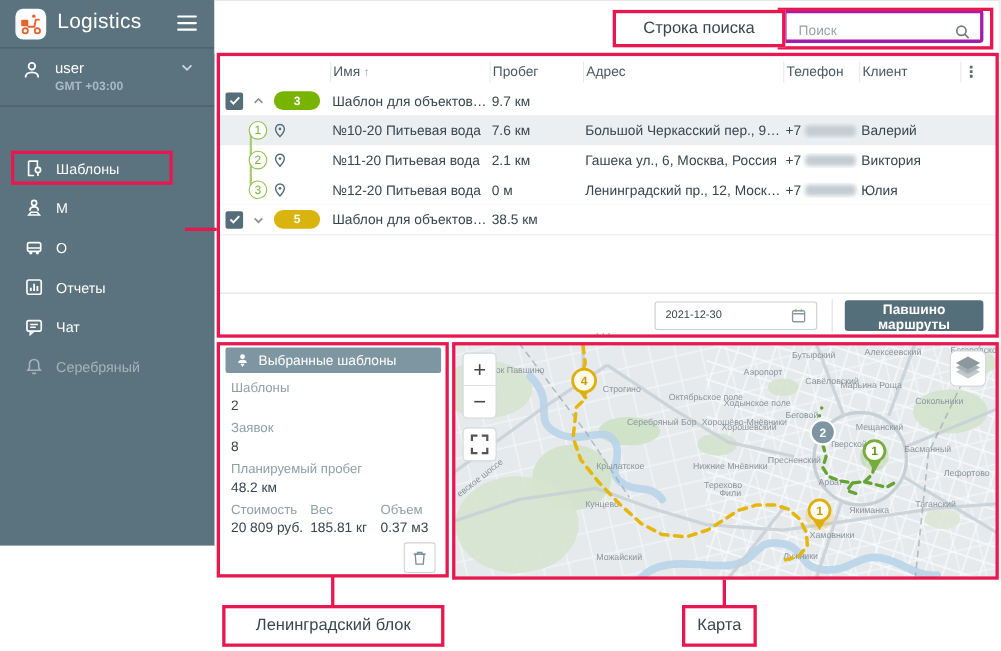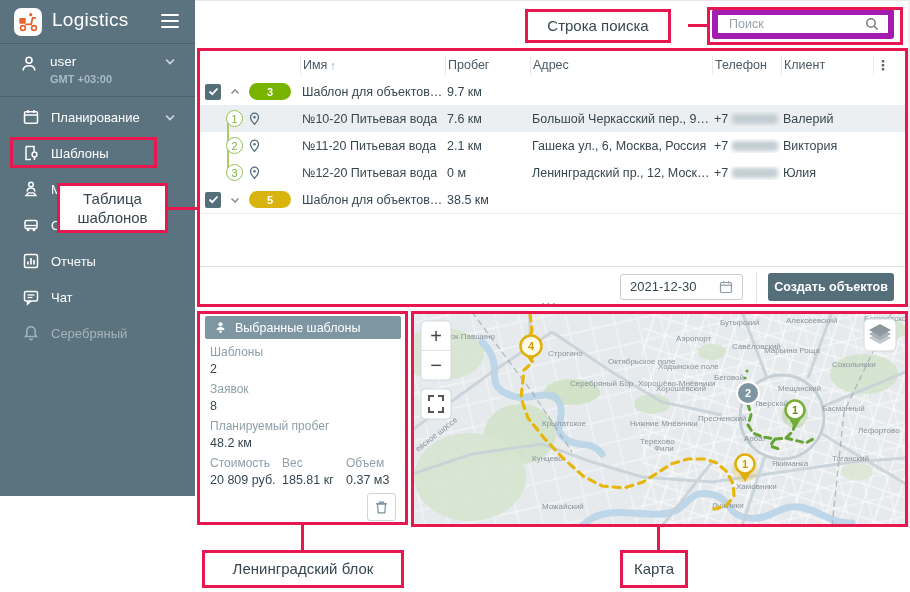--- a/index.html
+++ b/index.html
@@ -18,21 +18,21 @@
   .sb-user .uname{position:absolute;left:50px;top:11px;color:#fff;font-size:13.5px;}
   .sb-user .tz{position:absolute;left:50px;top:30px;color:#a9bbc4;font-size:11px;font-weight:bold;}
   .sb-item{position:absolute;left:0;width:195px;height:36px;display:flex;align-items:center;cursor:pointer;}
   .sb-item .ic{width:18px;height:18px;margin-left:22px;flex:0 0 auto;}
   .sb-item .lbl{margin-left:11px;color:#fff;font-size:13px;white-space:nowrap;}
   .sb-item.dim .lbl{color:rgba(255,255,255,.45);}
   .chev-r{position:absolute;right:20px;}
 
   
   .topbar{position:absolute;left:195px;top:0;width:715px;height:48px;background:#fff;border-top:1px solid #e8e8e8;}
-  .search{position:absolute;left:712px;top:9px;width:182px;height:30px;border:6px solid #a21caf;border-radius:3px;display:flex;align-items:center;padding:0 9px;box-sizing:border-box;background:#fff;}
+  .search{position:absolute;left:712px;top:9px;width:182px;height:30px;border:3px solid #a21caf;border-radius:3px;display:flex;align-items:flex-end;padding:0 9px;box-sizing:border-box;background:#fff;}
   .search input{border:0;outline:0;flex:1;font-size:12.5px;color:#333;font-family:inherit;background:transparent;min-width:0;}
   .search input::placeholder{color:#9aa3a8;}
 
   
   .grid7{display:grid;grid-template-columns:103px 145px 85px 182px 69px 92px 34px;align-items:center;}
   .thead{position:absolute;left:197px;top:51px;width:710px;height:29px;background:#fff;color:#4a5a63;font-size:12.5px;border-bottom:1px solid #e4e4e4;}
   .thead .c{border-left:1px solid #e9e9e9;height:19px;line-height:19px;}
   .thead .c.first{border-left:none;}
   .trow{position:absolute;left:197px;width:710px;height:27px;background:#fff;font-size:12.5px;color:#37474f;border-bottom:1px solid #ededed;}
   .trow.hl{background:#eceff1;}
@@ -41,21 +41,21 @@
   .cbx{width:16px;height:16px;background:#546e7a;border-radius:2px;display:flex;align-items:center;justify-content:center;flex:0 0 auto;cursor:pointer;}
   .rchev{width:10px;height:10px;margin-left:9px;flex:0 0 auto;cursor:pointer;}
   .badge{width:42px;height:17px;border-radius:9px;color:#fff;font-size:11px;font-weight:bold;display:flex;align-items:center;justify-content:center;margin-left:9px;flex:0 0 auto;}
   .ordnum{width:17px;height:17px;border:1.5px solid #94c14d;border-radius:50%;background:#fff;color:#7cb342;font-size:11px;display:flex;align-items:center;justify-content:center;margin-left:21px;flex:0 0 auto;position:relative;z-index:2;box-sizing:border-box;}
   .ordpin{margin-left:6px;flex:0 0 auto;position:relative;z-index:2;}
   .order-line{position:absolute;left:227px;top:118px;width:2px;height:55px;background:#a6cc6b;z-index:1;}
   .blur-blob{display:inline-block;width:46px;height:10px;background:#c2ccd2;border-radius:3px;filter:blur(2px);vertical-align:middle;margin-left:4px;}
   .sort{color:#8fa0a8;font-size:11px;margin-left:3px;}
   .kebab{color:#5f6b72;font-size:14px;font-weight:bold;letter-spacing:0;text-align:center;width:100%;cursor:pointer;}
   .tfoot{position:absolute;left:197px;top:266px;width:710px;height:39px;background:#fff;border-top:1px solid #e2e2e2;display:flex;align-items:center;justify-content:flex-end;}
-  .datebox{width:123px;height:26px;border:1px solid #c9ced1;border-radius:3px;display:flex;align-items:center;padding:10px 9px;box-sizing:border-box;font-size:13px;color:#37474f;cursor:pointer;background:#fff;}
+  .datebox{width:148px;height:26px;border:1px solid #c9ced1;border-radius:3px;display:flex;align-items:center;padding:10px 9px;box-sizing:border-box;font-size:10px;color:#37474f;cursor:pointer;background:#fff;}
   .datebox svg{margin-left:auto;}
   .vdiv{width:1px;height:30px;background:#e0e0e0;margin:0 11px 0 13px;}
   .btn-create{width:126px;height:28px;background:#546e7a;border:none;border-radius:3px;color:#fff;font-size:12.5px;font-weight:bold;margin-right:13px;cursor:pointer;font-family:inherit;}
   .splitter{position:absolute;left:540px;top:299px;width:18px;height:10px;color:#8d8d8d;font-size:13px;line-height:8px;text-align:center;letter-spacing:1px;z-index:60;cursor:row-resize;}
 
   
   .info{position:absolute;left:199px;top:312px;width:208px;height:212px;background:#fff;}
   .info-head{position:absolute;left:6px;top:4px;width:196px;height:23px;background:#7e96a2;border-radius:2px;display:flex;align-items:center;color:#fff;font-size:12.5px;}
   .info-head svg{margin:0 7px 0 8px;}
   .stat{position:absolute;left:11px;width:190px;}
@@ -104,32 +104,20 @@
         <circle cx="9" cy="5.2" r="3" fill="none" stroke="#fff" stroke-width="1.6"></circle>
         <path d="M3.2 15.5 c0-3.2 2.6-4.8 5.8-4.8 s5.8 1.6 5.8 4.8" fill="none" stroke="#fff" stroke-width="1.6"></path>
       </svg>
       <div class="uname">user</div>
       <svg class="abs" style="right:20px;top:15px" width="10" height="7" viewBox="0 0 10 7">
         <polyline points="1,1.5 5,5.5 9,1.5" fill="none" stroke="#cfdae0" stroke-width="1.6"></polyline>
       </svg>
       <div class="tz">GMT +03:00</div>
     </div>
 
-    <div class="sb-item" style="top:99px">
-      <svg class="ic" viewBox="0 0 18 18">
-        <rect x="2.5" y="3.8" width="13" height="11.5" rx="1.4" fill="none" stroke="#fff" stroke-width="1.5"></rect>
-        <line x1="2.5" y1="7" x2="15.5" y2="7" stroke="#fff" stroke-width="1.5"></line>
-        <line x1="6" y1="2" x2="6" y2="5" stroke="#fff" stroke-width="1.5"></line>
-        <line x1="12" y1="2" x2="12" y2="5" stroke="#fff" stroke-width="1.5"></line>
-      </svg>
-      <span class="lbl">Планирование</span>
-      <svg class="chev-r" width="10" height="7" viewBox="0 0 10 7">
-        <polyline points="1,1.5 5,5.5 9,1.5" fill="none" stroke="#cfdae0" stroke-width="1.6"></polyline>
-      </svg>
-    </div>
 
     <div class="sb-item" style="top:135px">
       <svg class="ic" viewBox="0 0 18 18">
         <path d="M4 2.5 h8 v5" fill="none" stroke="#fff" stroke-width="1.5"></path>
         <path d="M4 2.5 v13 h5" fill="none" stroke="#fff" stroke-width="1.5"></path>
         <circle cx="12.5" cy="10.5" r="2.4" fill="none" stroke="#fff" stroke-width="1.5"></circle>
         <line x1="12.5" y1="12.9" x2="12.5" y2="16" stroke="#fff" stroke-width="1.5"></line>
       </svg>
       <span class="lbl">Шаблоны</span>
     </div>
@@ -295,21 +283,21 @@
     <div class="datebox">
       <span>2021-12-30</span>
       <svg width="14" height="14" viewBox="0 0 14 14">
         <rect x="1.5" y="2.5" width="11" height="10" rx="1.2" fill="none" stroke="#8c99a0" stroke-width="1.2"></rect>
         <line x1="1.5" y1="5.2" x2="12.5" y2="5.2" stroke="#8c99a0" stroke-width="1.2"></line>
         <line x1="4.5" y1="1.2" x2="4.5" y2="3.5" stroke="#8c99a0" stroke-width="1.2"></line>
         <line x1="9.5" y1="1.2" x2="9.5" y2="3.5" stroke="#8c99a0" stroke-width="1.2"></line>
       </svg>
     </div>
     <div class="vdiv"></div>
-    <button class="btn-create">Создать объектов</button>
+    <button class="btn-create">Павшино маршруты</button>
   </div>
 
   <div class="splitter">···</div>
 
   <div class="info">
     <div class="info-head">
       <svg width="15" height="15" viewBox="0 0 16 16">
         <circle cx="8" cy="4.6" r="2.3" fill="#fff"></circle>
         <path d="M3.8 10.6 c0-2.1 1.9-3.1 4.2-3.1 s4.2 1 4.2 3.1 z" fill="#fff"></path>
         <path d="M6 11.5 h4 l-2 3 z" fill="#fff"></path>
@@ -499,24 +487,23 @@
       </g>
     </svg>
   </div>
 
   <div class="outline" style="left:707px;top:7px;width:196px;height:38px"></div>
   <div class="outline" style="left:197px;top:48px;width:711px;height:259px"></div>
   <div class="outline" style="left:197px;top:311px;width:211px;height:214px"></div>
   <div class="outline" style="left:411px;top:311px;width:497px;height:216px"></div>
   <div class="outline" style="left:10px;top:137px;width:147px;height:31px"></div>
 
-  <div class="ann" style="left:525px;top:9px;width:146px;height:34px">Строка поиска</div>
+  <div class="ann" style="left:557px;top:9px;width:157px;height:34px">Строка поиска</div>
   <div class="conn" style="left:688px;top:24px;width:19px;height:3px"></div>
 
-  <div class="ann" style="left:57px;top:183px;width:111px;height:50px;padding:2px">Таблица шаблонов</div>
   <div class="conn" style="left:168px;top:207px;width:29px;height:3px"></div>
 
   <div class="ann" style="left:202px;top:550px;width:202px;height:38px">Ленинградский блок</div>
   <div class="conn" style="left:301px;top:524px;width:3px;height:26px"></div>
 
   <div class="ann" style="left:620px;top:550px;width:68px;height:38px">Карта</div>
   <div class="conn" style="left:657px;top:527px;width:3px;height:23px"></div>
 
   <div class="edge-r"></div>
 </div>

